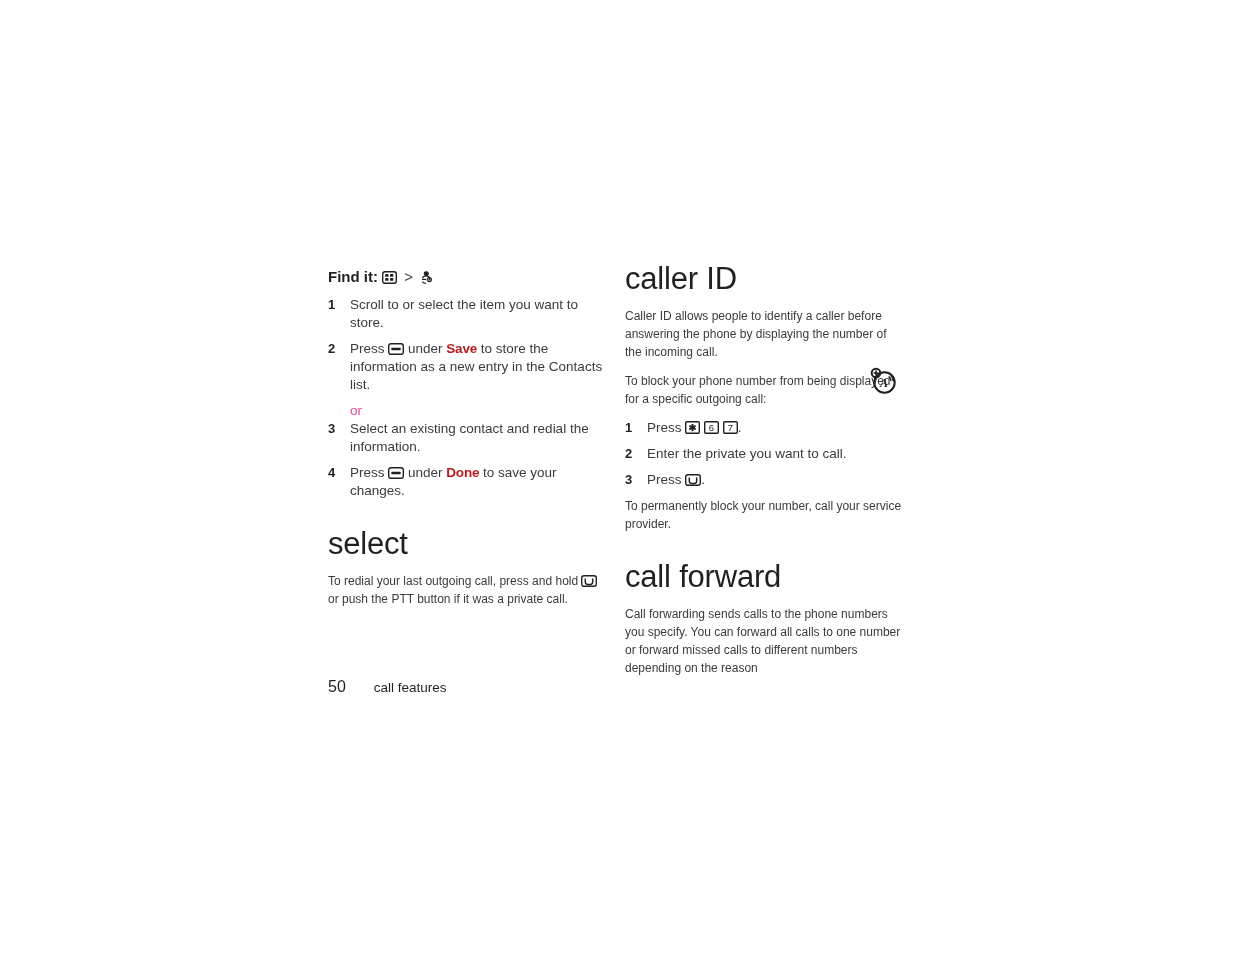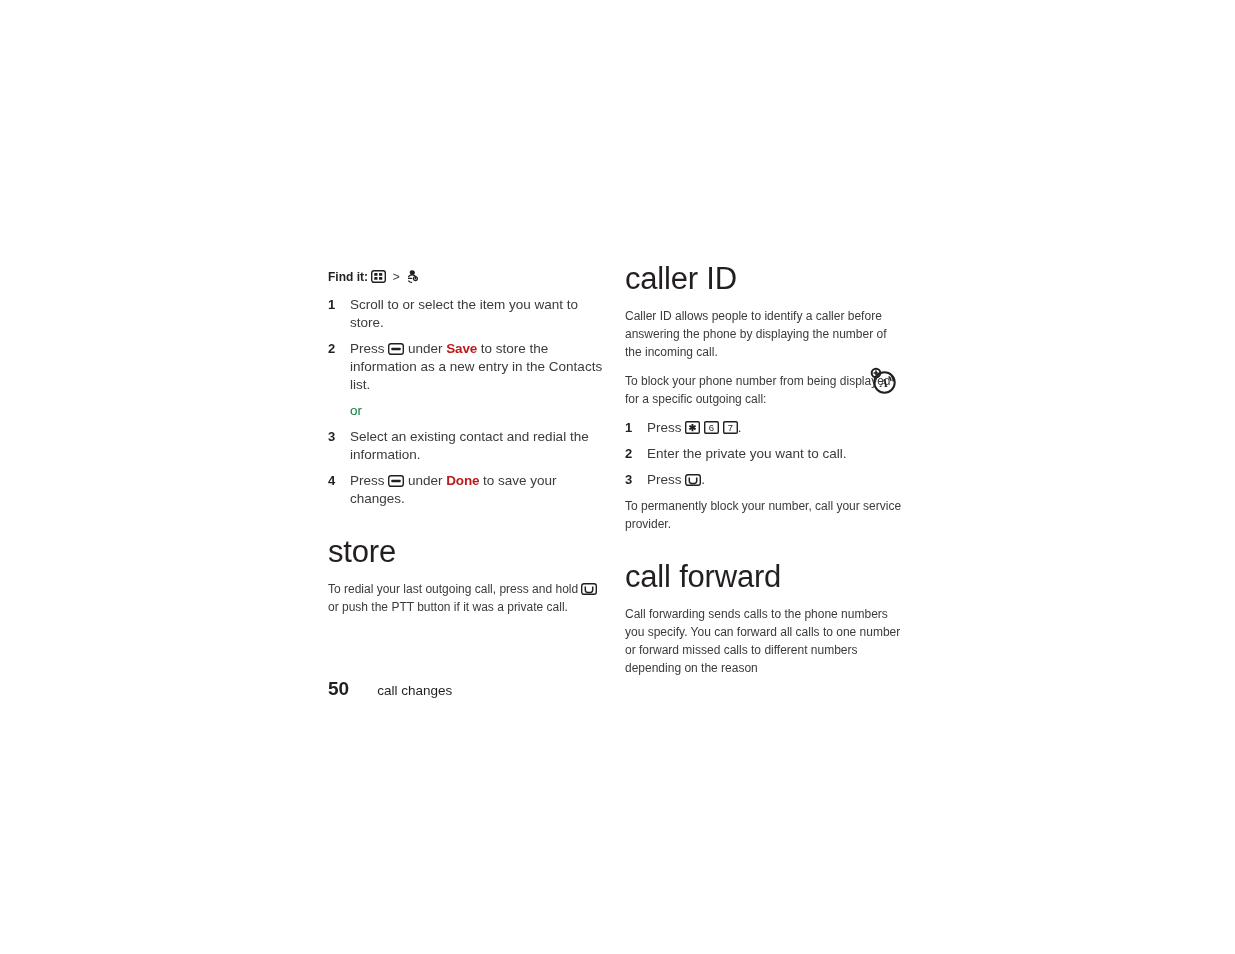--- a/index.html
+++ b/index.html
@@ -47,21 +47,21 @@
   p.body {
     font-size: 12px;
     line-height: 18px;
     margin: 0 0 11px 0;
     color: #3b3b3d;
   }
   p.body.tight { }
 
   
   .finditline {
-    font-size: 12px;
+    font-size: 15px;
     line-height: 18px;
     margin: 0 0 10px 0;
     color: #231f20;
     white-space: nowrap;
   }
   .finditline .lbl {
     font-weight: bold;
     font-family: "Liberation Sans", sans-serif;
   }
   .finditline .sep {
@@ -83,22 +83,21 @@
     left: 0;
     top: 0;
     font-weight: bold;
     color: #231f20;
     font-size: 13px;
   }
   .step-or {
     padding-left: 22px;
     font-size: 13.5px;
     line-height: 18px;
-    margin-bottom: 8px;
-    color: #15803d;
+    color: #ec4899;
   }
 
   
   .sk-label {
     font-weight: bold;
     font-family: "Liberation Sans Narrow", "Liberation Sans", sans-serif;
     font-stretch: condensed;
     color: #b91c1c;
     letter-spacing: -0.2px;
   }
@@ -129,23 +128,23 @@
   
   .footer {
     position: absolute;
     left: 328px;
     top: 678px;
     font-size: 14px;
     color: #231f20;
     white-space: nowrap;
   }
   .footer .pagenum {
-    font-weight: bold;
+    font-weight: normal;
     margin-right: 28px;
-    font-size: 19px;
+    font-size: 16px;
   }
   .footer .section {
     font-size: 13.5px;
     color: #231f20;
   }
 </style>
 </head>
 <body>
 
 <div class="page">
@@ -200,21 +199,21 @@
     <div class="step">
       <span class="num">4</span>
       <span>Press </span><span class="icon icon-soft">
         <svg viewBox="0 0 16 12" xmlns="http://www.w3.org/2000/svg">
           <rect x="0.7" y="0.7" width="14.6" height="10.6" rx="2.2" ry="2.2" fill="none" stroke="#231f20" stroke-width="1.4"></rect>
           <rect x="3.4" y="4.8" width="9.2" height="2.4" rx="0.5" fill="#231f20"></rect>
         </svg>
       </span><span> under </span><span class="sk-label">Done</span><span> to save your changes.</span>
     </div>
 
-    <h2 class="heading gap-top">store</h2>
+    <h2 class="heading gap-top">select</h2>
     <p class="body"><span>To redial your last outgoing call, press and hold </span><span class="icon icon-send">
       <svg viewBox="0 0 16 12" xmlns="http://www.w3.org/2000/svg">
         <rect x="0.7" y="0.7" width="14.6" height="10.6" rx="2.2" ry="2.2" fill="none" stroke="#231f20" stroke-width="1.4"></rect>
         <path d="M4.3 3.4 L4.3 7.0 A3.7 2.6 0 0 0 11.7 7.0 L11.7 3.4" fill="none" stroke="#231f20" stroke-width="1.5"></path>
       </svg>
     </span><span> or push the PTT button if it was a private call.</span></p>
 
   </div>
 
   <div class="col col-right">
@@ -273,16 +272,16 @@
       <circle cx="15.5" cy="16.5" r="10.2" fill="none" stroke="#231f20" stroke-width="2.0"></circle>
       <text x="15.0" y="21.2" text-anchor="middle" font-family="Liberation Serif, serif" font-size="12" font-style="italic" font-weight="bold" fill="#231f20">A</text>
       <circle cx="7.0" cy="7.0" r="4.3" fill="none" stroke="#231f20" stroke-width="2.0"></circle>
       <path d="M7.0 4.6 L7.0 9.4 M4.6 7.0 L9.4 7.0" stroke="#231f20" stroke-width="1.6"></path>
       <path d="M22.5 9.8 Q24.6 12.0 24.2 14.6" fill="none" stroke="#231f20" stroke-width="1.7" stroke-linecap="round"></path>
       <path d="M20.6 11.2 Q22.0 12.6 21.8 14.4" fill="none" stroke="#231f20" stroke-width="1.5" stroke-linecap="round"></path>
     </svg>
   </div>
 
   <div class="footer">
-    <span class="pagenum">50</span><span class="section">call changes</span>
+    <span class="pagenum">50</span><span class="section">call features</span>
   </div>
 
 </div>
 
 </body></html>

